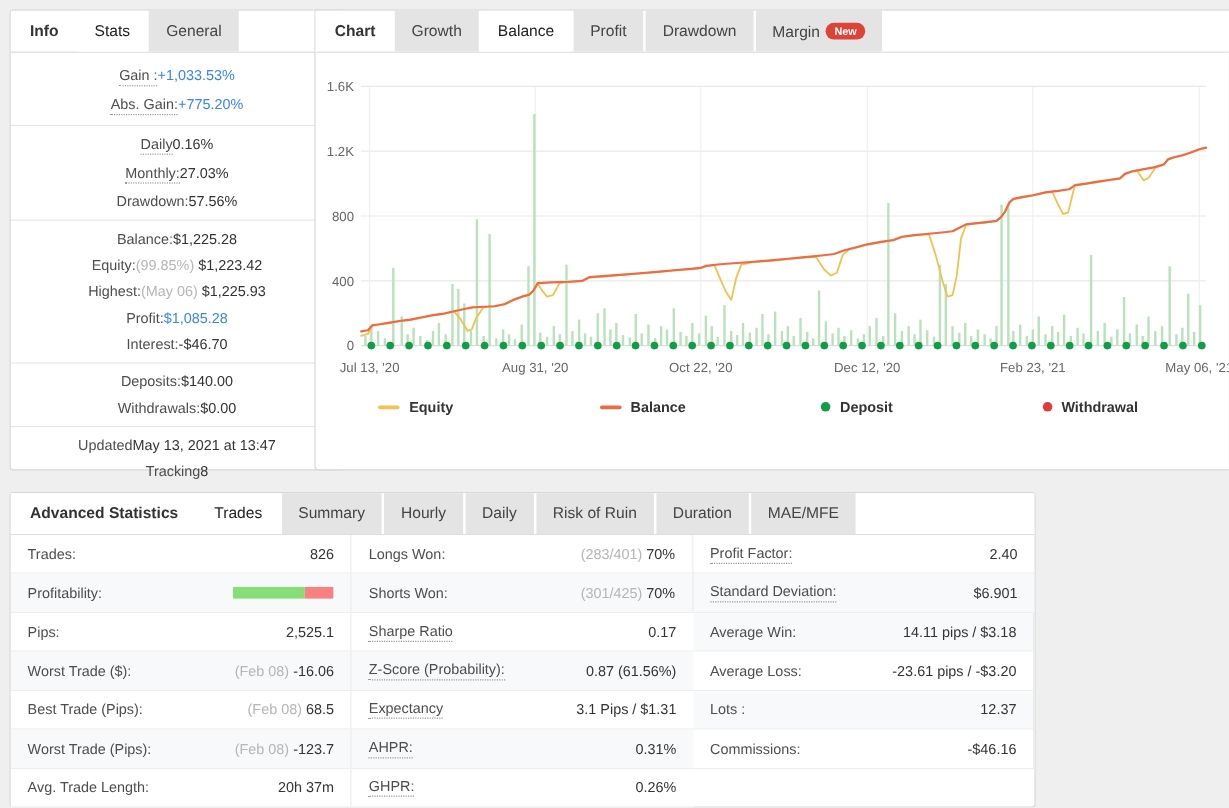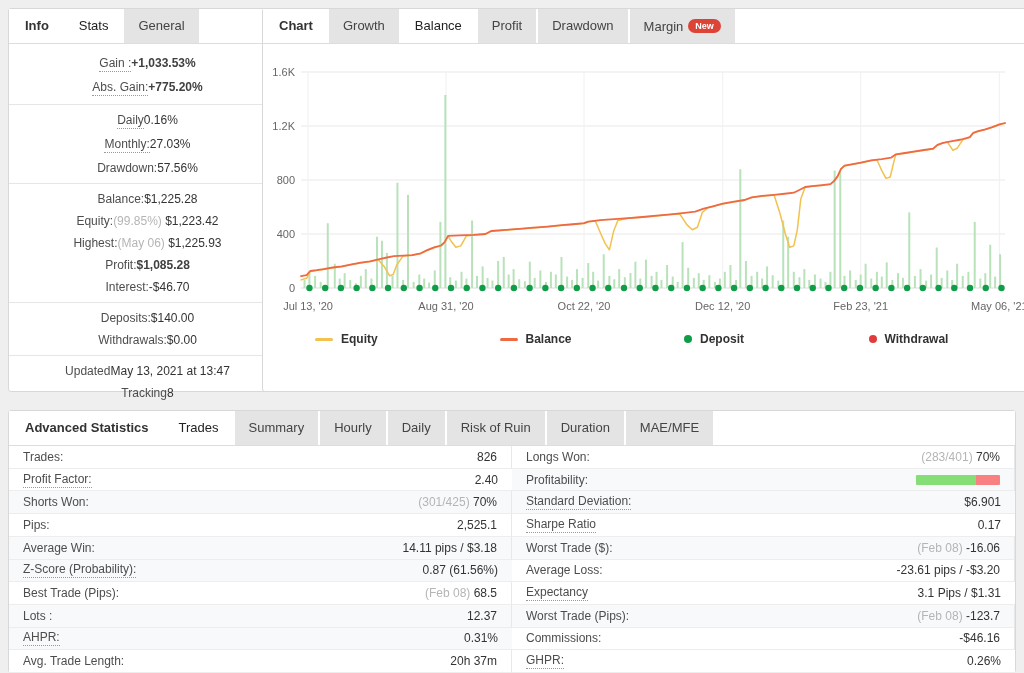--- a/index.html
+++ b/index.html
@@ -5,51 +5,51 @@
   * { box-sizing: border-box; }
   html,body { margin:0; padding:0; }
   body {
     width:1024px; height:673px; position:relative; overflow:hidden;
     background:#efefef; font-family:"Liberation Sans", sans-serif;
     -webkit-font-smoothing:antialiased;
   }
   .panel { position:absolute; background:#fff; border:1px solid #d8d8d8; border-radius:3px; }
   #info-panel  { left:8px;   top:8px;   width:279px;  height:384px; }
   #chart-panel { left:262px; top:8px;   width:806px;  height:384px; }
-  #stats-panel { left:8px;   top:410px; width:1008px; height:263px; }
+  #stats-panel { left:8px;   top:410px; width:855px; height:263px; }
 
   .tabstrip { display:flex; align-items:stretch; height:35px; border-bottom:1px solid #ddd; background:#fff; }
   .panel-title { font-weight:bold; font-size:13px; color:#333; padding:0 16px; line-height:34px; white-space:nowrap; }
   .tabs-holder { display:flex; align-items:stretch; }
   .tab { font-size:13px; color:#444; padding:0 14px; line-height:34px; background:#e4e4e4; margin-right:2px; cursor:pointer; white-space:nowrap; }
   .tab.active { background:#fff; color:#222; }
   .badge-new { background:#dc4437; color:#fff; font-size:9px; font-weight:bold; padding:2px 7px; border-radius:9px; margin-left:5px; vertical-align:2px; }
   .strip-spacer { flex:1; }
   .icon-btn { width:36px; display:flex; align-items:center; justify-content:center; cursor:pointer; }
 
   
   .info-body { padding:4px 0 0 0; }
   .info-group { border-bottom:1px solid #e6e6e6; padding:4px 0; }
   .info-group:last-child { border-bottom:none; }
   .info-row { display:flex; justify-content:center; align-items:baseline; padding:4px 14px; font-size:12px; color:#4d4d4d; }
   .val { color:#333; text-align:right; white-space:nowrap; }
   .muted { color:#b5b5b5; }
-  .green { color:#404040;font-weight:bold; }
+  .green { color:#3b82f6; }
   .dotted { border-bottom:1px dotted #999; padding-bottom:1px; cursor:help; }
 
   
   .chart-body { padding:8px 4px 0 4px; }
   #chart-svg { overflow:visible; display:block; }
   .legend { display:grid; grid-template-columns:repeat(4,1fr); padding:8px 10px 0 48px;font-weight:bold; }
   .legend-item { display:flex; align-items:center; gap:8px; font-size:12px; color:#333; cursor:pointer; }
   .lg-line { width:18px; height:3px; border-radius:2px; }
   .lg-dot { width:8px; height:8px; border-radius:50%; }
 
   
-  .stats-grid { display:grid; grid-template-columns:1fr 1fr; grid-auto-rows:1fr; height:227px; }
+  .stats-grid { display:grid; grid-template-columns:1fr 1fr 1fr; grid-auto-rows:1fr; height:227px; }
   .cell { display:flex; justify-content:space-between; align-items:center; padding:0 14px; font-size:12px; color:#4d4d4d; border-bottom:1px solid #ededed; background:#fff; }
   .cell.alt { background:#f8f9fa; }
   .cell.colborder { border-right:1px solid #e8e8e8; }
   .split-bar { width:84px; height:10px; display:flex; border-radius:1px; overflow:hidden; }
   .split-bar .seg-g { background:#85de76; height:100%; }
   .split-bar .seg-r { background:#f88080; height:100%; }
 </style>
 </head>
 <body>
 

